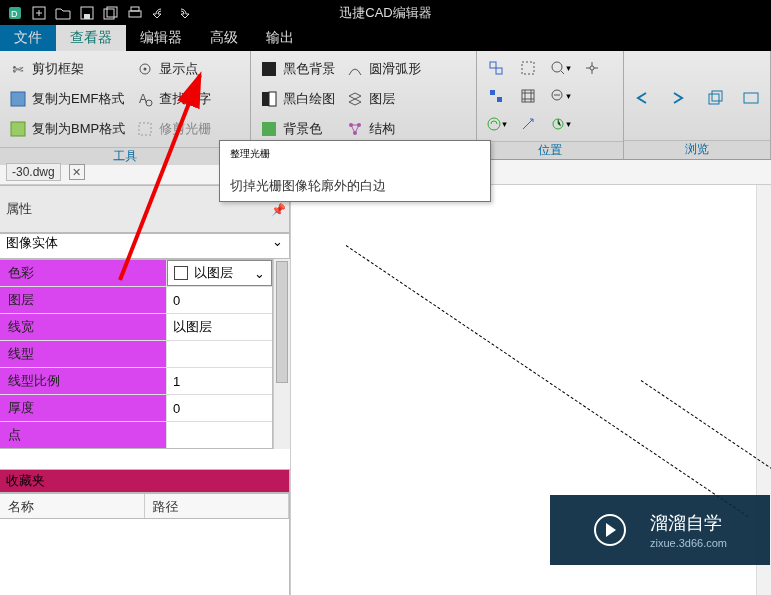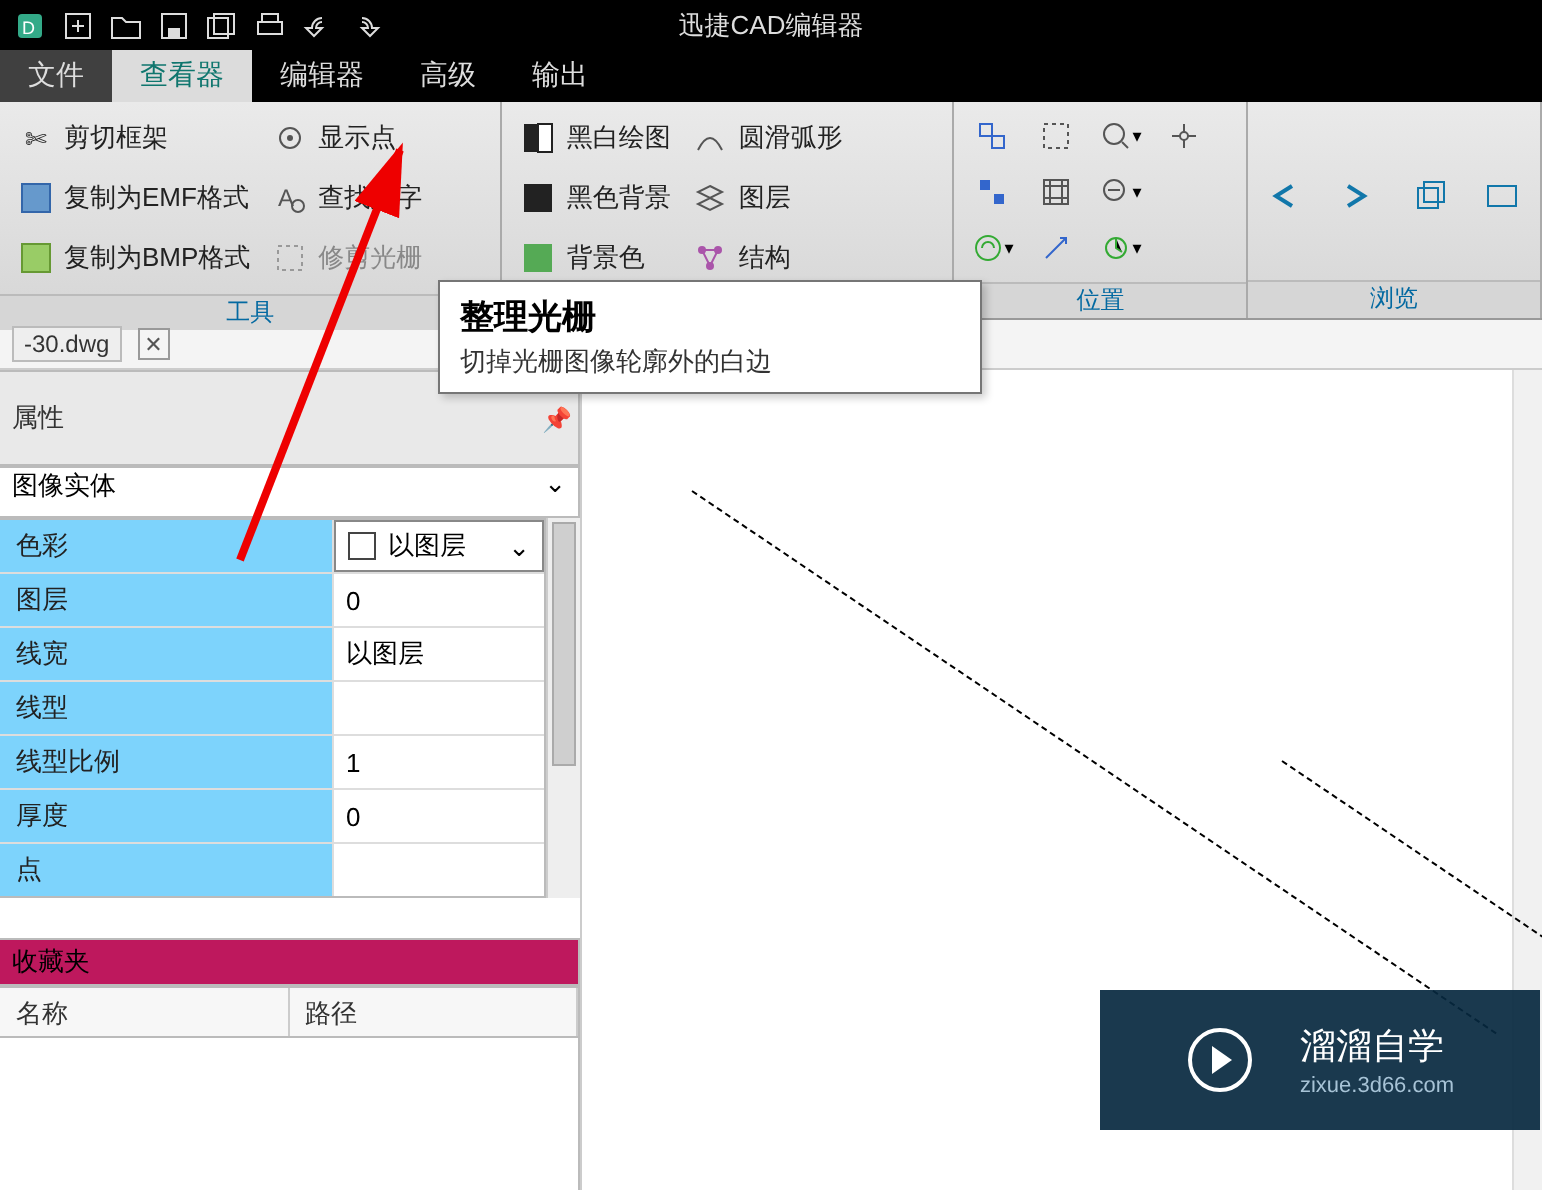--- a/index.html
+++ b/index.html
@@ -2,21 +2,21 @@
 <html><head>
 <meta charset="utf-8">
 <style>
 html,body{margin:0;padding:0;width:771px;height:595px;font-family:"Microsoft YaHei",Arial,sans-serif;font-size:13px;background:#fff;overflow:hidden}
 .titlebar{height:25px;background:#000;display:flex;align-items:center;padding:0 4px;color:#fff}
 .titlebar .tb-left{display:flex;gap:2px}
 .titlebar .tb-icon{width:22px;height:20px;display:flex;align-items:center;justify-content:center;color:#ddd}
 .titlebar .title{position:absolute;left:50%;transform:translateX(-50%);color:#ddd;font-size:13px}
 .menubar{height:26px;background:#000;display:flex;align-items:stretch;color:#ddd;font-size:14px}
 .menu{padding:4px 14px;display:flex;align-items:center}
-.menu.file{background:#404040}
+.menu.file{background:#0369a1}
 .menu.active{background:#dcdcdc;color:#0f766e}
 .ribbon{background:linear-gradient(#eaeaea,#d6d6d6);border-bottom:1px solid #999;display:flex;height:108px}
 .group{border-right:1px solid #aaa;display:flex;flex-direction:column}
 .group-body{flex:1;display:flex;padding:4px 6px;gap:4px}
 .group-label{height:18px;text-align:center;font-size:12px;color:#0369a1;border-top:1px solid #bbb;background:#d6d6d6}
 .rbtn{display:flex;align-items:center;gap:6px;padding:2px 4px;height:24px;white-space:nowrap;font-size:13px;color:#222}
 .rbtn.disabled{color:#888}
 .ricon{width:16px;height:16px;display:inline-flex;align-items:center;justify-content:center}
 .col{display:flex;flex-direction:column;gap:2px}
 .small-row{display:flex;gap:6px}
@@ -25,35 +25,35 @@
 .tab{background:#eee;border:1px solid #bbb;padding:1px 5px;font-size:12px;color:#333}
 .tab-close{width:14px;height:14px;border:1px solid #999;display:inline-flex;align-items:center;justify-content:center;font-size:11px;color:#555}
 .content{display:flex;height:441px}
 .side{width:290px;display:flex;flex-direction:column;border-right:1px solid #ccc}
 .panel-head{background:#e9e9e9;border:1px solid #bbb;border-left:none;height:22px;display:flex;align-items:center;justify-content:space-between;padding:12px 6px;font-size:13px;color:#333}
 .pin{width:12px;height:12px;font-size:12px;color:#666}
 .dropdown{height:24px;border:1px solid #bbb;border-left:none;display:flex;align-items:flex-start;justify-content:space-between;padding:0 6px;background:#fff}
 .prop-table{border:1px solid #bbb;border-left:none}
 .prop-row{display:flex;height:26px;font-size:13px}
 .prop-row:not(:last-child){border-bottom:1px solid #ddd}
-.prop-k{width:150px;background:#7dd3fc;padding:4px 8px;border-right:1px solid #ddd;color:#222}
+.prop-k{width:150px;background:#d946ef;padding:4px 8px;border-right:1px solid #ddd;color:#222}
 .prop-v{flex:1;padding:4px 6px;display:flex;align-items:center;gap:6px}
 .prop-v.sel{border:1px solid #888}
 .swatch{width:12px;height:12px;background:#fff;border:1px solid #444}
 .scroll-v{width:16px;background:#eee;border-left:1px solid #ccc;height:190px}
 .thumb{margin:2px;height:120px;background:#cfcfcf;border:1px solid #aaa}
 .gap{height:20px}
 .fav-head{background:#be185d;border:1px solid #bbb;border-left:none;height:22px;display:flex;align-items:center;padding:0 6px;font-size:13px}
 .fav-cols{display:flex;height:24px;border:1px solid #bbb;border-left:none;background:#f7f7f7}
 .fav-col{flex:1;padding:4px 8px;font-size:13px;border-right:1px solid #ccc;color:#333}
 .fav-body{flex:1;border:1px solid #bbb;border-left:none;border-top:none;background:#fff}
 .canvas{flex:1;position:relative;background:#fff;overflow:hidden}
 .vscroll{position:absolute;right:0;top:0;bottom:0;width:14px;background:#f1f1f1;border-left:1px solid #ddd}
 .tooltip{position:absolute;left:219px;top:140px;width:250px;background:#fff;border:1px solid #767676;padding:6px 10px;box-shadow:2px 2px 4px rgba(0,0,0,.2);z-index:20}
-.tooltip .tt-title{font-weight:bold;font-size:17px;margin-bottom:2px}
+.tooltip .tt-title{font-weight:normal;font-size:10px;margin-bottom:16px}
 .tooltip .tt-desc{font-size:13px;color:#333}
 .arrow{position:absolute;left:110px;top:60px;width:160px;height:230px;z-index:15;pointer-events:none}
 .dash{position:absolute;border-top:1px dashed #000;transform-origin:left center}
 .watermark{position:absolute;left:550px;top:495px;width:220px;height:70px;background:rgba(6,40,63,.92);display:flex;align-items:center;justify-content:center;color:#fff;font-size:18px;gap:23px;z-index:30}
 .wm-sub{font-size:11px;color:#a7c3d6;margin-top:2px}
 svg{display:block}
 </style>
 </head>
 <body>
 
@@ -173,33 +173,33 @@
     </div>
     <div class="group-label">工具</div>
   </div>
 
   <div class="group" style="width:232px">
     <div class="group-body">
       <div class="col">
         <div class="rbtn">
             <span class="ricon">
               <svg width="16" height="16">
+                <rect x="1" y="1" width="14" height="14" fill="#222"></rect>
+              </svg>
+            </span>
+            <span>黑色背景</span>
+          </div>
+        <div class="rbtn">
+            <span class="ricon">
+              <svg width="16" height="16">
                 <rect x="1" y="1" width="7" height="14" fill="#222"></rect>
                 <rect x="8" y="1" width="7" height="14" fill="#fff" stroke="#222"></rect>
               </svg>
             </span>
             <span>黑白绘图</span>
-          </div>
-        <div class="rbtn">
-            <span class="ricon">
-              <svg width="16" height="16">
-                <rect x="1" y="1" width="14" height="14" fill="#222"></rect>
-              </svg>
-            </span>
-            <span>黑色背景</span>
           </div>
         <div class="rbtn">
             <span class="ricon">
               <svg width="16" height="16">
                 <rect x="1" y="1" width="14" height="14" fill="#5a5"></rect>
               </svg>
             </span>
             <span>背景色</span>
           </div>
       </div>

